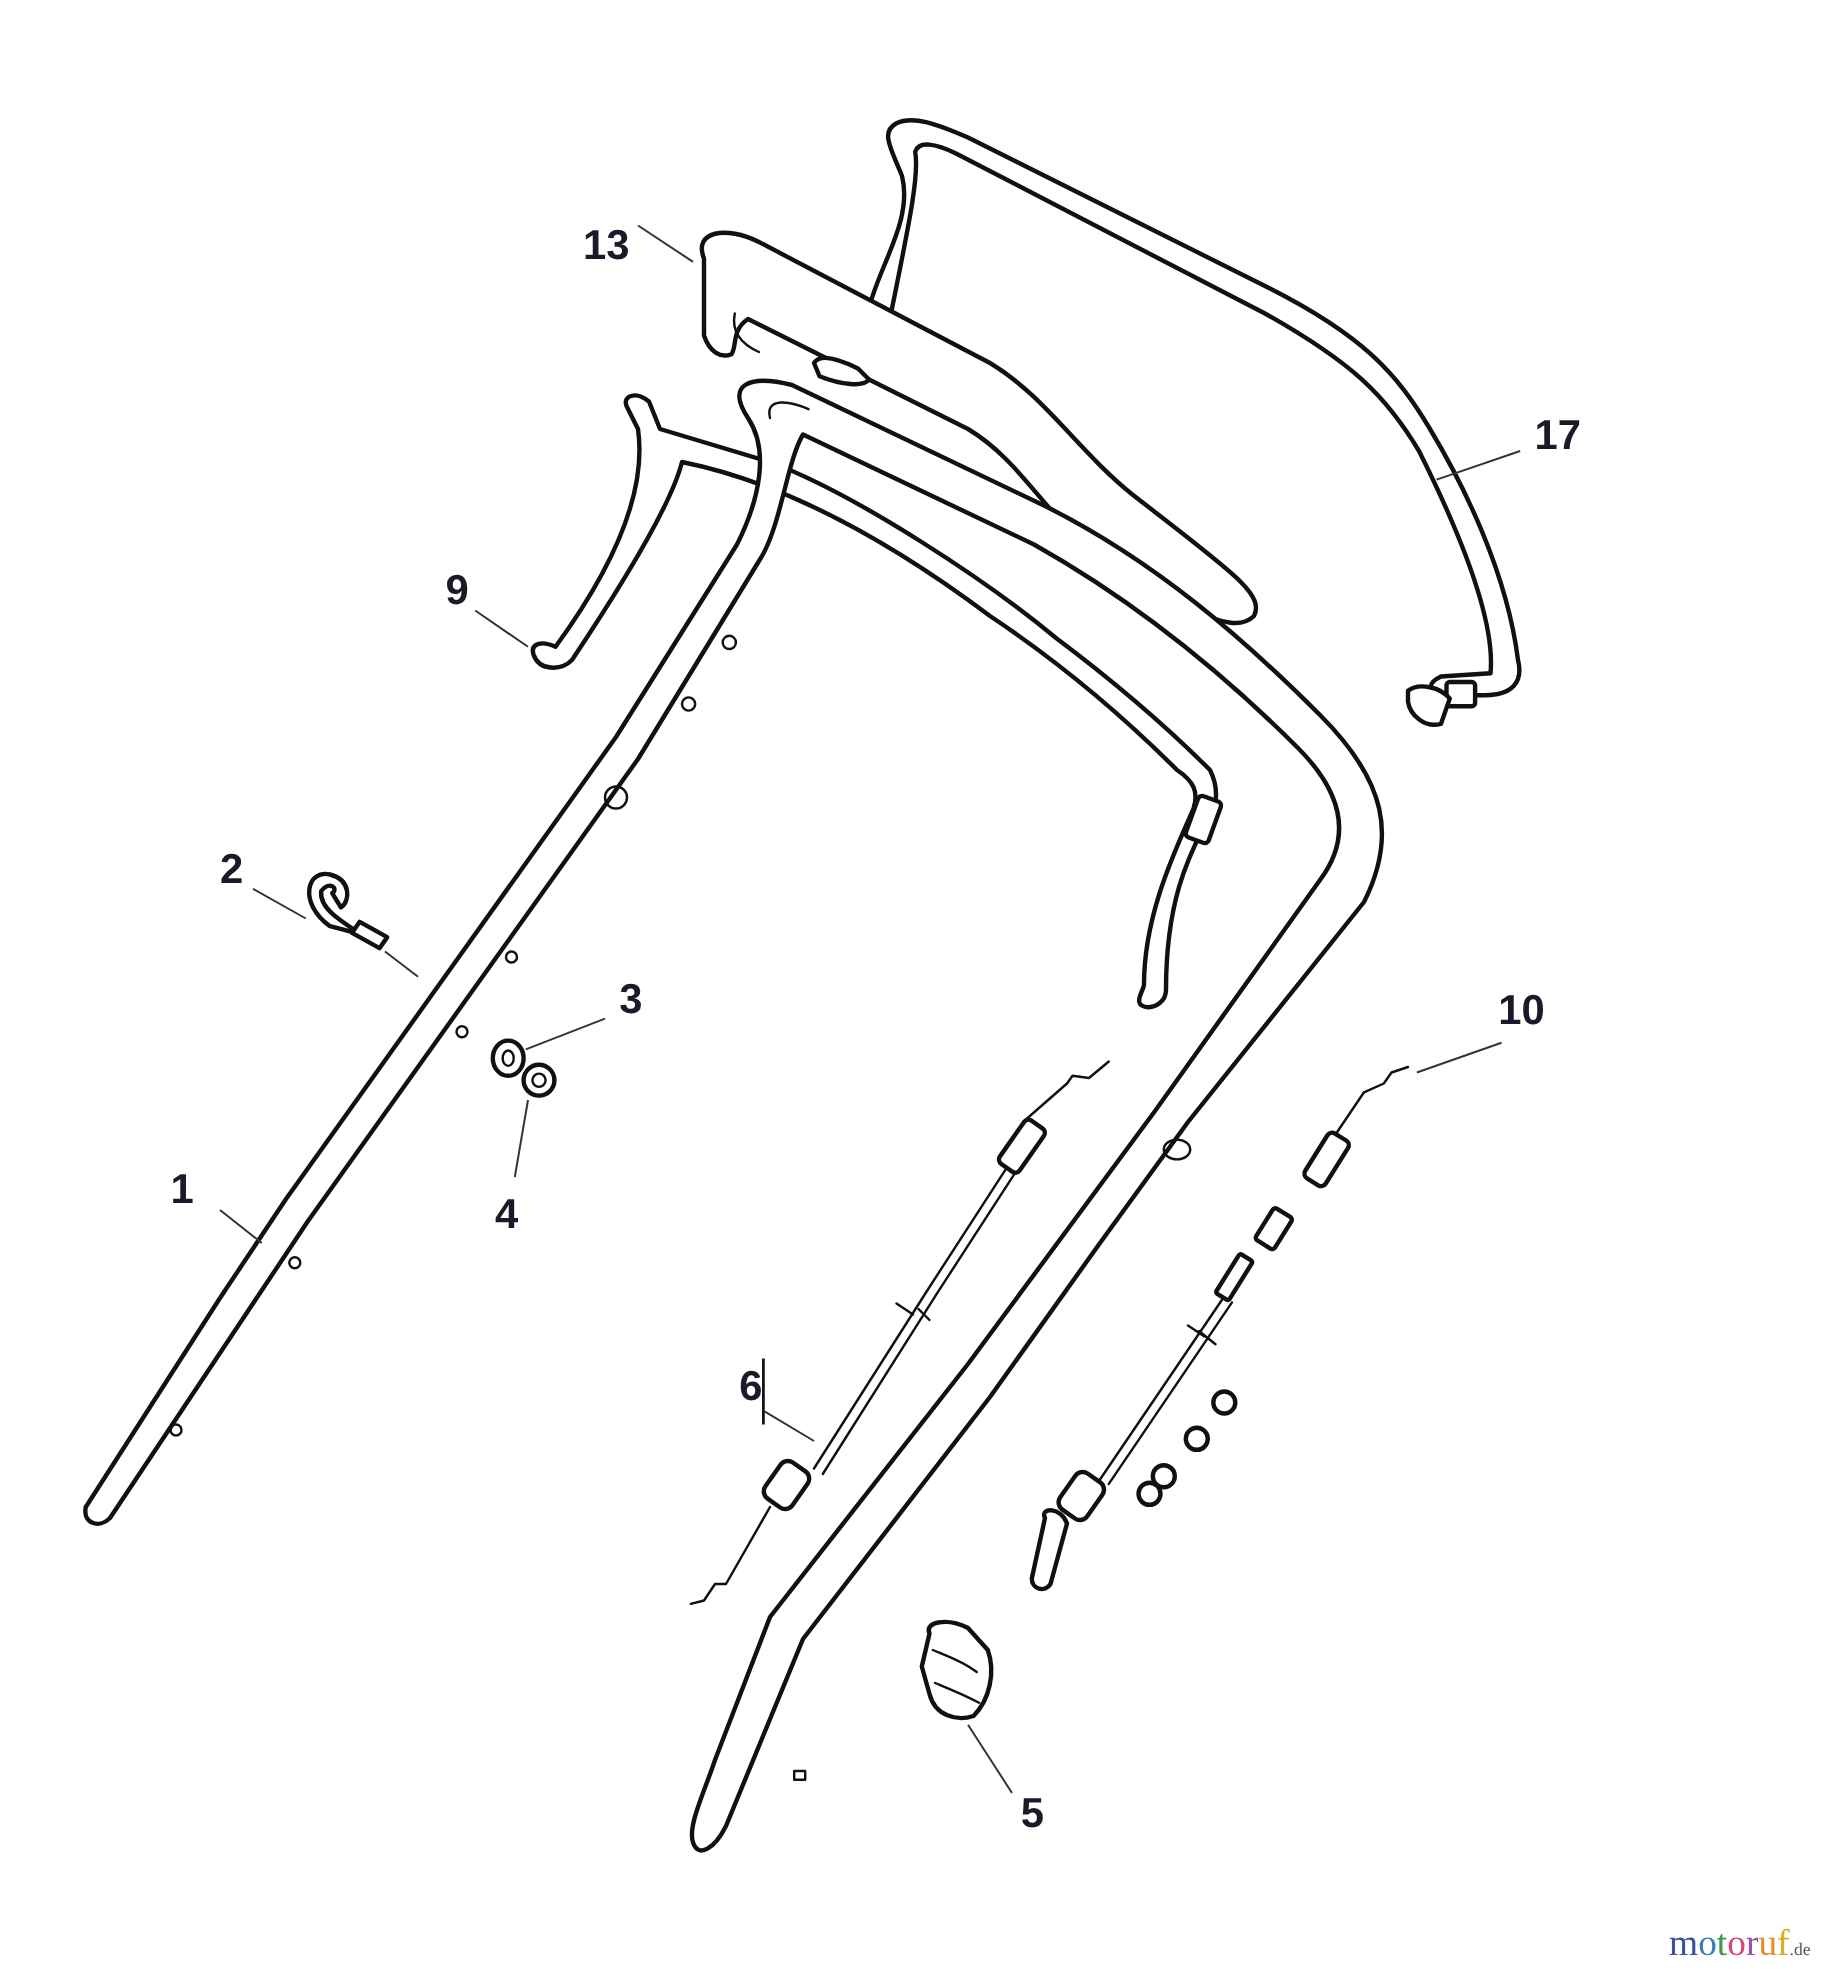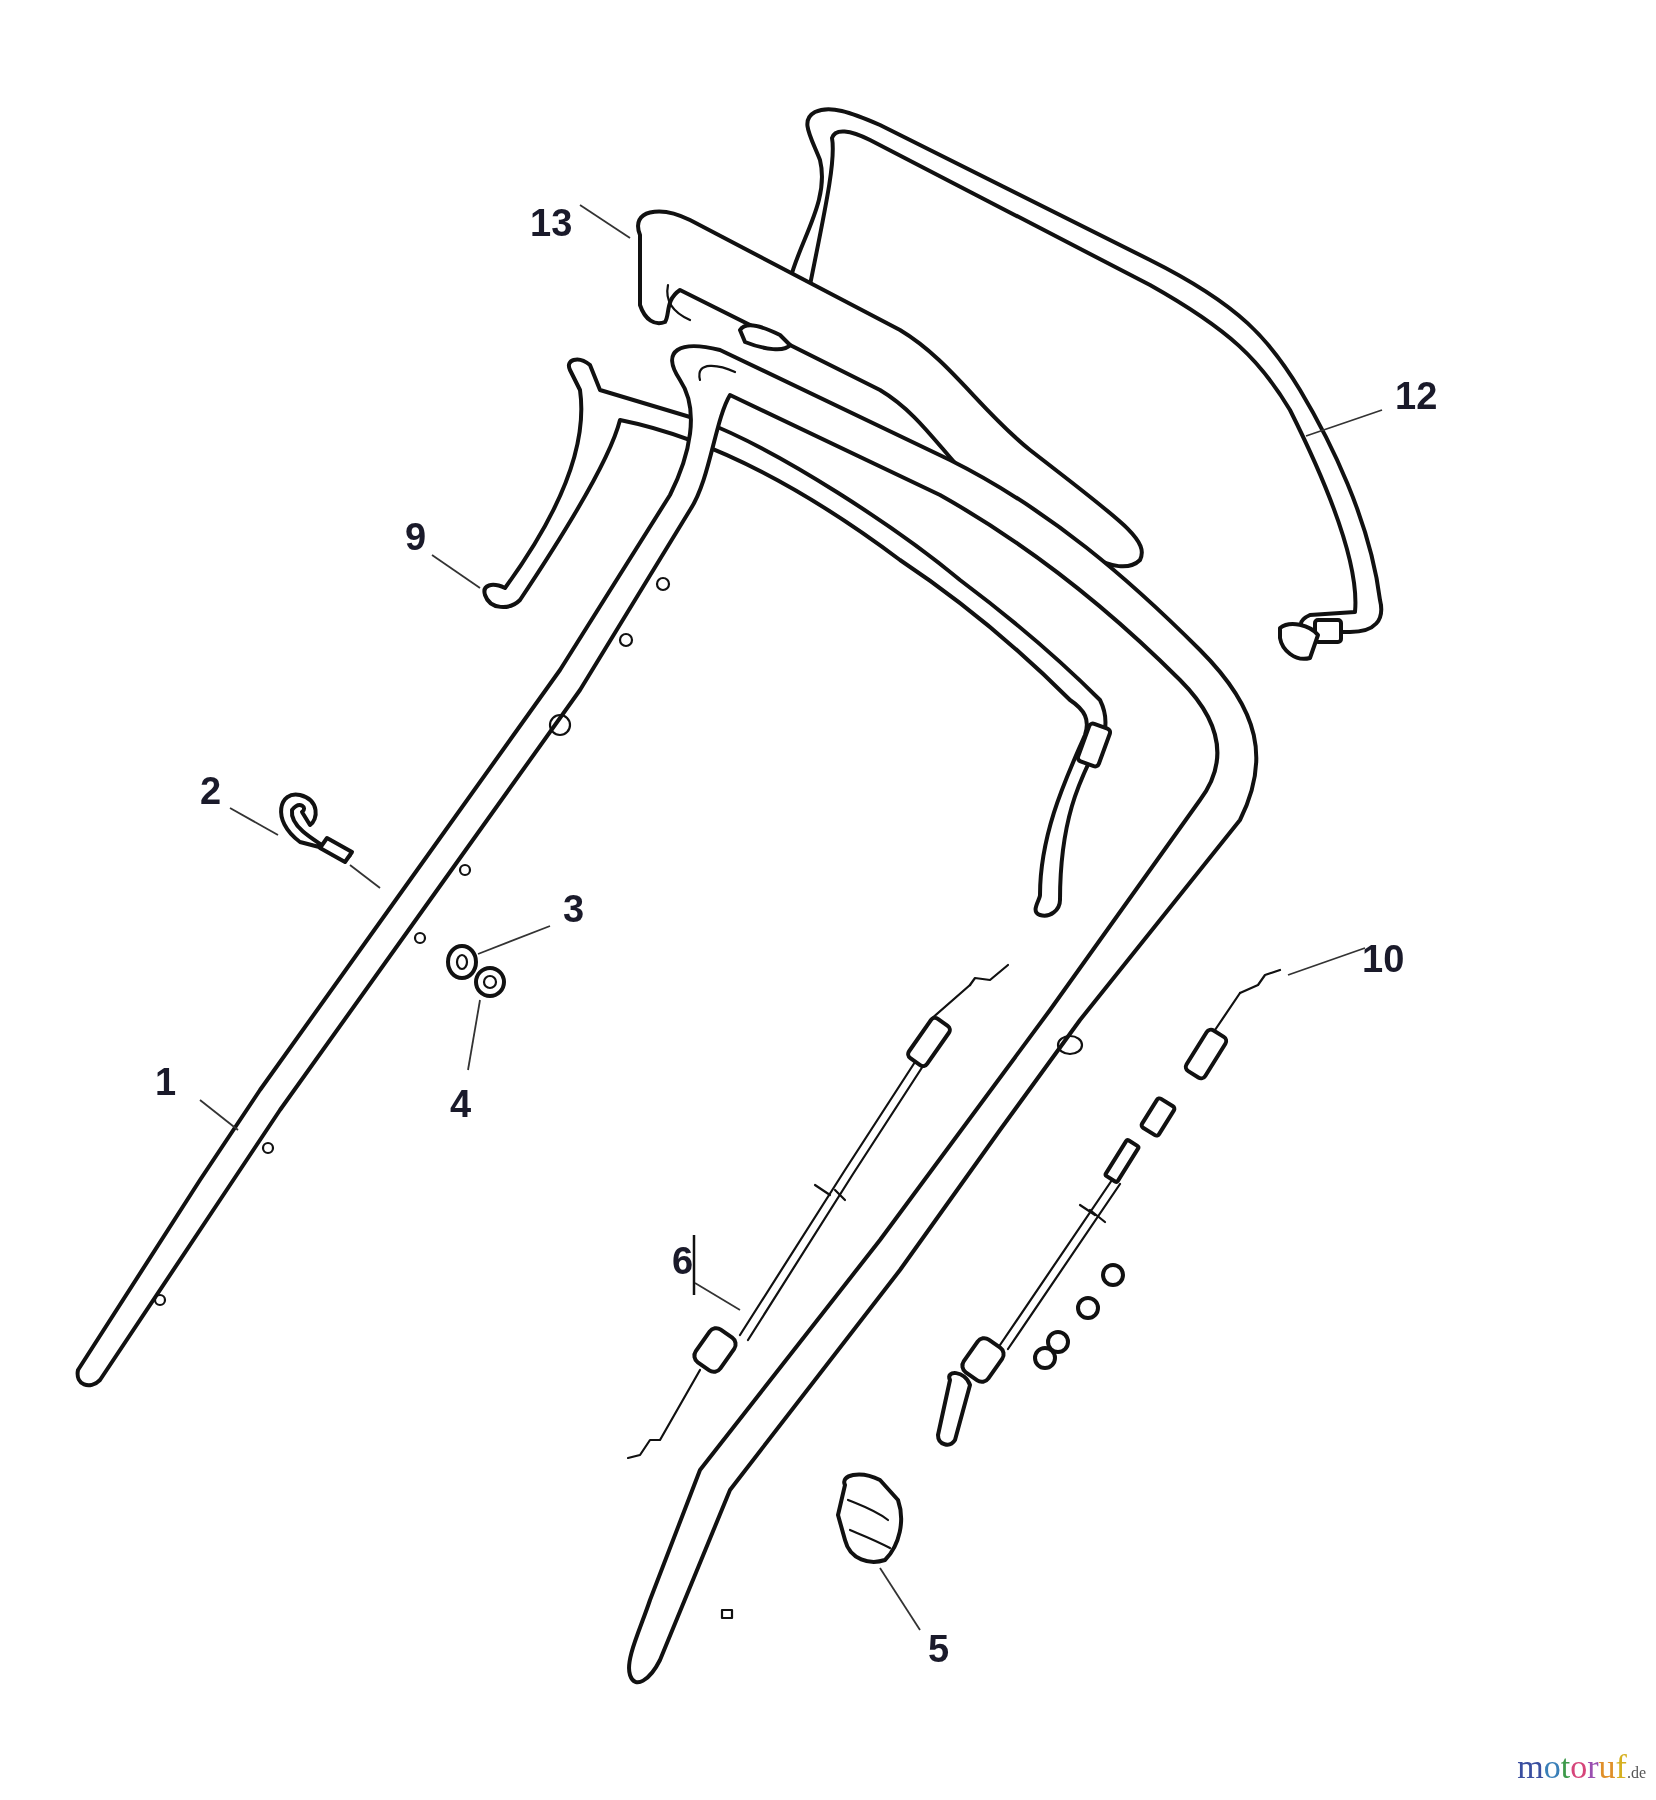--- a/index.html
+++ b/index.html
@@ -119,19 +119,19 @@
   </g>
 </svg>
 
 <div class="callout" style="left:155px; top:1063px;">1</div>
 <div class="callout" style="left:200px; top:772px;">2</div>
 <div class="callout" style="left:563px; top:890px;">3</div>
 <div class="callout" style="left:450px; top:1085px;">4</div>
 <div class="callout" style="left:928px; top:1630px;">5</div>
 <div class="callout" style="left:672px; top:1242px;">6</div>
 <div class="callout" style="left:405px; top:518px;">9</div>
-<div class="callout" style="left:1362px; top:940px;">10</div>
-<div class="callout" style="left:1395px; top:377px;">12</div>
+<div class="callout" style="left:1362px; top:900px;">10</div>
+<div class="callout" style="left:1395px; top:377px;">17</div>
 <div class="callout" style="left:530px; top:172px;margin-top:32px;">13</div>
 
 <div class="watermark">
   <span style="color:#3a4fa0">m</span><span style="color:#3a7fb8">o</span><span style="color:#3d9a4a">t</span><span style="color:#d6457a">o</span><span style="color:#9a4fb0">r</span><span style="color:#e0902a">u</span><span style="color:#d6b020">f</span><span class="wm-tld">.de</span>
 </div>
 
 </body></html>

